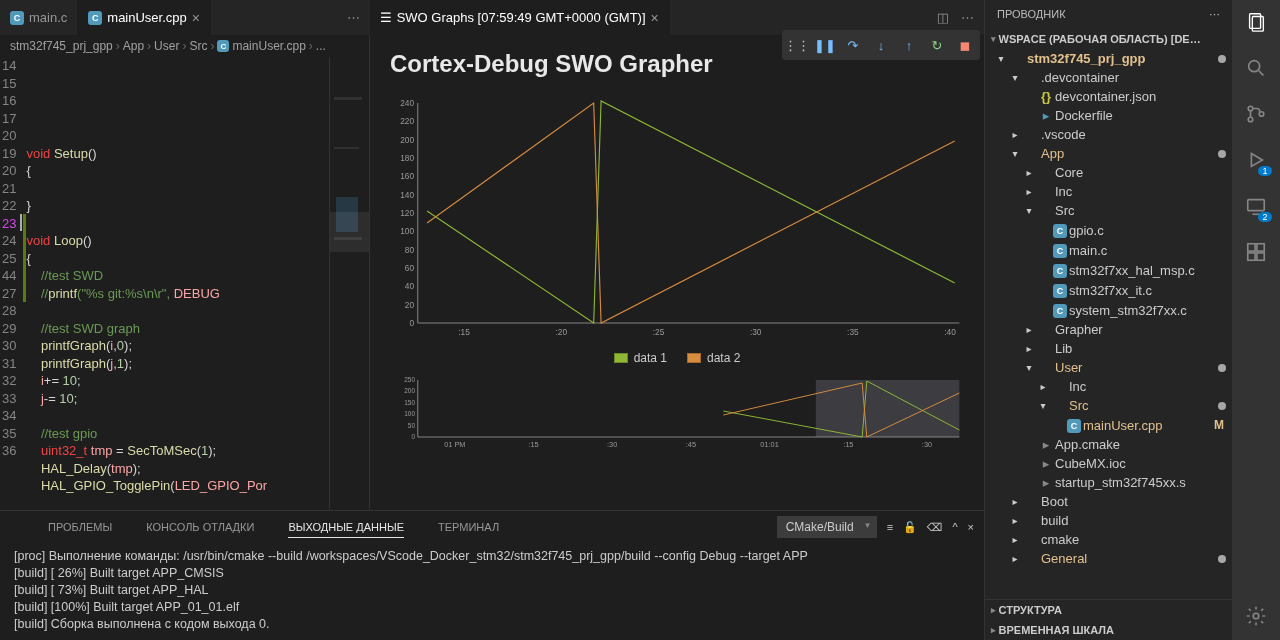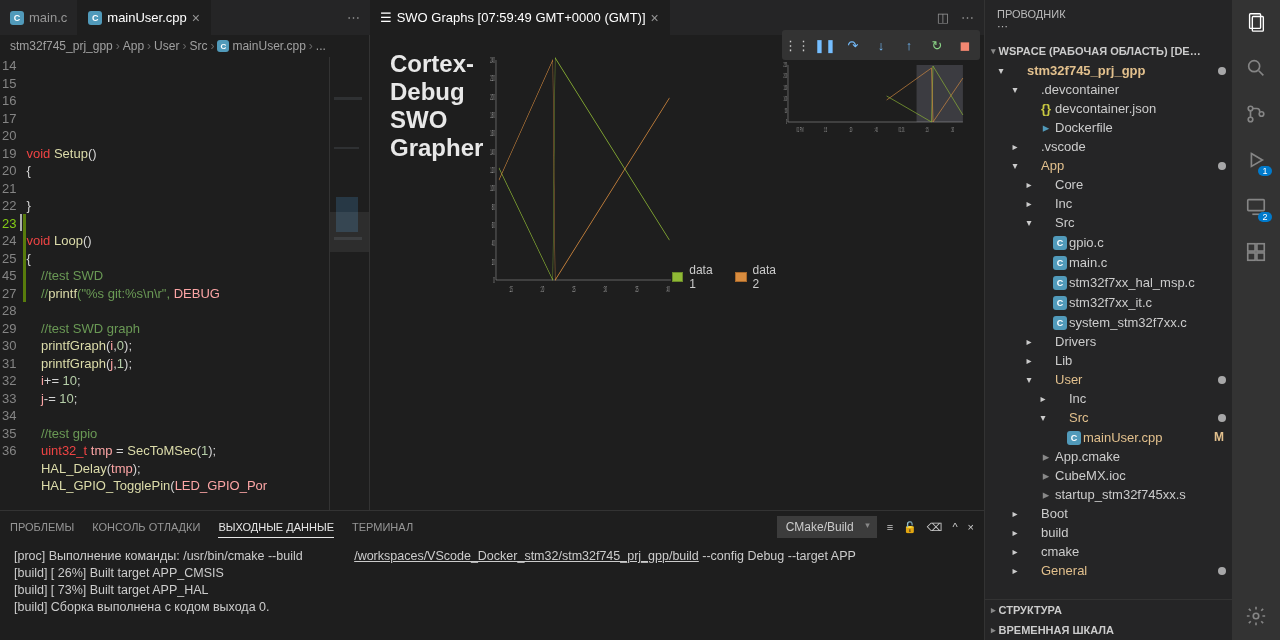--- a/index.html
+++ b/index.html
@@ -12,54 +12,54 @@
 .tab-close{color:#969696;font-size:14px;}
 .tab-actions{display:flex;gap:12px;padding:0 10px;color:#969696;}
 .icon-c{width:14px;height:14px;display:inline-flex;align-items:center;justify-content:center;border-radius:3px;background:#519aba;color:#fff;font-size:9px;font-weight:bold;}
 .split{display:flex;flex:1;min-height:0;}
 .editor-pane{width:370px;display:flex;flex-direction:column;border-right:1px solid #333;}
 .breadcrumb{display:flex;align-items:center;padding:4px 10px;font-size:12px;color:#a0a0a0;gap:3px;}
 .bc-sep{color:#666;}
 .code-area{flex:1;display:flex;font-family:Consolas,monospace;font-size:13px;overflow:hidden;position:relative;}
 .gutter{background:#1e1e1e;text-align:right;padding:0 10px 0 2px;color:#858585;user-select:none;line-height:17.5px;}
 .ln{display:block;}
-.ln.cur{color:#84cc16;}
+.ln.cur{color:#d946ef;}
 .code{flex:1;line-height:17.5px;white-space:pre;color:#d4d4d4;position:relative;}
 .kw{color:#ef4444;}
 .fn{color:#dcdcaa;}
 .num{color:#b5cea8;}
 .cm{color:#6a9955;}
 .var{color:#fca5a5;}
 .modbar{position:absolute;left:-3px;width:3px;background:#587c0c;}
 .cursor{position:absolute;width:2px;height:17px;background:#aeafad;}
 .minimap{width:40px;background:#1e1e1e;border-left:1px solid #333;position:relative;}
 .mm-block{position:absolute;background:#3a3d41;opacity:0.6;}
 .graph-pane{flex:1;display:flex;flex-direction:column;background:#1e1e1e;}
 .debug-toolbar{position:absolute;right:300px;top:30px;display:flex;background:#333;border-radius:3px;padding:3px;gap:4px;z-index:10;}
 .dbg-btn{width:24px;height:24px;display:flex;align-items:center;justify-content:center;color:#ccc;cursor:pointer;border-radius:3px;}
 .dbg-btn.pause{color:#75beff;}
 .dbg-btn.stop{color:#f48771;}
-.grapher{padding:15px 20px;flex:1;display:flex;flex-direction:row;}
+.grapher{padding:15px 20px;flex:1;display:flex;flex-direction:column;}
 .grapher-title{color:#e8e8e8;font-size:24px;font-weight:600;margin-bottom:15px;}
 .chart-main{position:relative;height:250px;}
 .chart-mini{position:relative;height:75px;margin-top:10px;}
 .legend{display:flex;justify-content:center;gap:20px;margin-top:8px;font-size:12px;}
 .leg-item{display:flex;align-items:center;gap:6px;}
 .leg-box{width:14px;height:10px;}
 .bottom-panel{height:130px;border-top:1px solid #333;display:flex;flex-direction:column;}
-.panel-tabs{display:flex;align-items:center;height:32px;padding:0 10px;gap:18px;font-size:11px;}
+.panel-tabs{display:flex;align-items:center;height:32px;padding:0 10px;gap:34px;font-size:11px;margin-left:38px;}
 .ptab{color:#969696;cursor:pointer;padding:4px 0;}
 .ptab.active{color:#e7e7e7;border-bottom:1px solid #e7e7e7;}
 .panel-right{margin-left:auto;display:flex;align-items:center;gap:10px;}
 .dropdown{background:#3c3c3c;border:1px solid #3c3c3c;color:#ccc;padding:3px 22px 3px 8px;font-size:12px;position:relative;}
 .output{flex:1;padding:5px 14px;font-family:Consolas,monospace;font-size:12.5px;line-height:17px;overflow:hidden;}
 .output-line{white-space:pre;}
-.ul{text-decoration:underline;margin-left:48px;}
+.ul{}
 .sidebar{width:248px;background:#252526;display:flex;flex-direction:column;border-left:1px solid #333;}
-.sb-header{padding:8px 12px;font-size:11px;color:#bbb;display:flex;justify-content:space-between;flex-direction:column;}
+.sb-header{padding:8px 12px;font-size:11px;color:#bbb;display:flex;justify-content:space-between;}
 .sb-section{padding:4px 6px;font-size:11px;font-weight:bold;color:#ccc;display:flex;align-items:center;gap:3px;}
 .tree{flex:1;overflow-y:auto;font-size:13px;}
 .tree-item{display:flex;align-items:center;padding:2px 0;cursor:pointer;color:#ccc;}
 .ti-chevron{width:16px;text-align:center;color:#ccc;font-size:10px;}
 .ti-icon{width:18px;text-align:center;}
 .ti-dot{width:8px;height:8px;border-radius:50%;background:transparent;margin-left:auto;margin-right:6px;}
 .ti-dot.mod{background:#fff;opacity:0.6;}
 .badge-m{color:#e2c08d;font-size:12px;font-weight:bold;margin-left:auto;margin-right:8px;}
 .folder-root{color:#ccc;font-weight:bold;}
 .ti-mod{color:#e2c08d;}
@@ -130,21 +130,21 @@
             <span class="ln">16</span>
             <span class="ln">17</span>
             <span class="ln">20</span>
             <span class="ln">19</span>
             <span class="ln">20</span>
             <span class="ln">21</span>
             <span class="ln">22</span>
             <span class="ln cur">23</span>
             <span class="ln">24</span>
             <span class="ln">25</span>
-            <span class="ln">45</span>
+            <span class="ln">44</span>
             <span class="ln">27</span>
             <span class="ln">28</span>
             <span class="ln">29</span>
             <span class="ln">30</span>
             <span class="ln">31</span>
             <span class="ln">32</span>
             <span class="ln">33</span>
             <span class="ln">34</span>
             <span class="ln">35</span>
             <span class="ln">36</span>
@@ -259,20 +259,21 @@
        <span>🔓</span>
        <span>⌫</span>
        <span>^</span>
        <span>×</span>
      </div>
    </div>
    <div class="output" id="output">
         <div class="output-line">[proc] Выполнение команды: /usr/bin/cmake --build <span class="ul">/workspaces/VScode_Docker_stm32/stm32f745_prj_gpp/build</span> --config Debug --target APP</div>
         <div class="output-line">[build] [ 26%] Built target APP_CMSIS</div>
         <div class="output-line">[build] [ 73%] Built target APP_HAL</div>
+        <div class="output-line">[build] [100%] Built target APP_01_01.elf</div>
         <div class="output-line">[build] Сборка выполнена с кодом выхода 0.</div>
       </div>
  </div>
 </div>
 
 <div class="sidebar">
   <div class="sb-header">
       <span>ПРОВОДНИК</span>
       <span>⋯</span>
     </div>
@@ -349,21 +350,21 @@
         <span class=" ">stm32f7xx_it.c</span>
       </div>
       <div class="tree-item" style="padding-left:50px">
         <span class="ti-chevron"></span>
         <span class="ti-icon"><span class="icon-c" style="background:#519aba">C</span></span>
         <span class=" ">system_stm32f7xx.c</span>
       </div>
       <div class="tree-item" style="padding-left:36px">
         <span class="ti-chevron">▸</span>
         <span class="ti-icon"></span>
-        <span class=" ">Drivers</span>
+        <span class=" ">Grapher</span>
       </div>
       <div class="tree-item" style="padding-left:36px">
         <span class="ti-chevron">▸</span>
         <span class="ti-icon"></span>
         <span class=" ">Lib</span>
       </div>
       <div class="tree-item" style="padding-left:36px">
         <span class="ti-chevron">▾</span>
         <span class="ti-icon"></span>
         <span class="ti-mod ">User</span>

